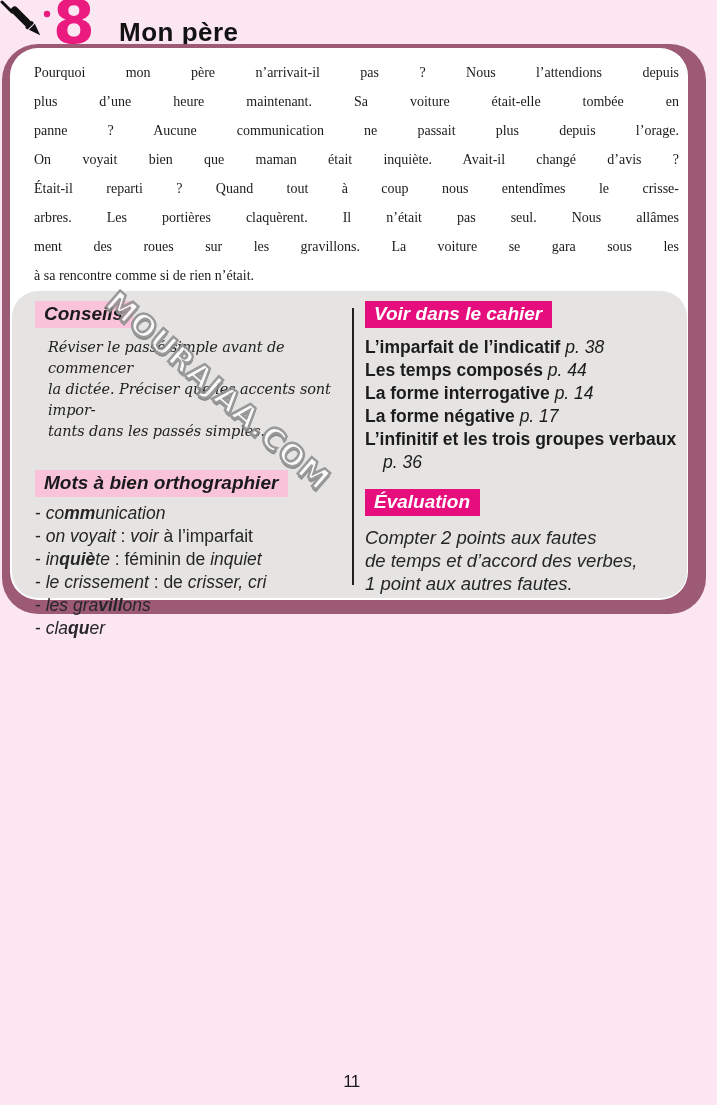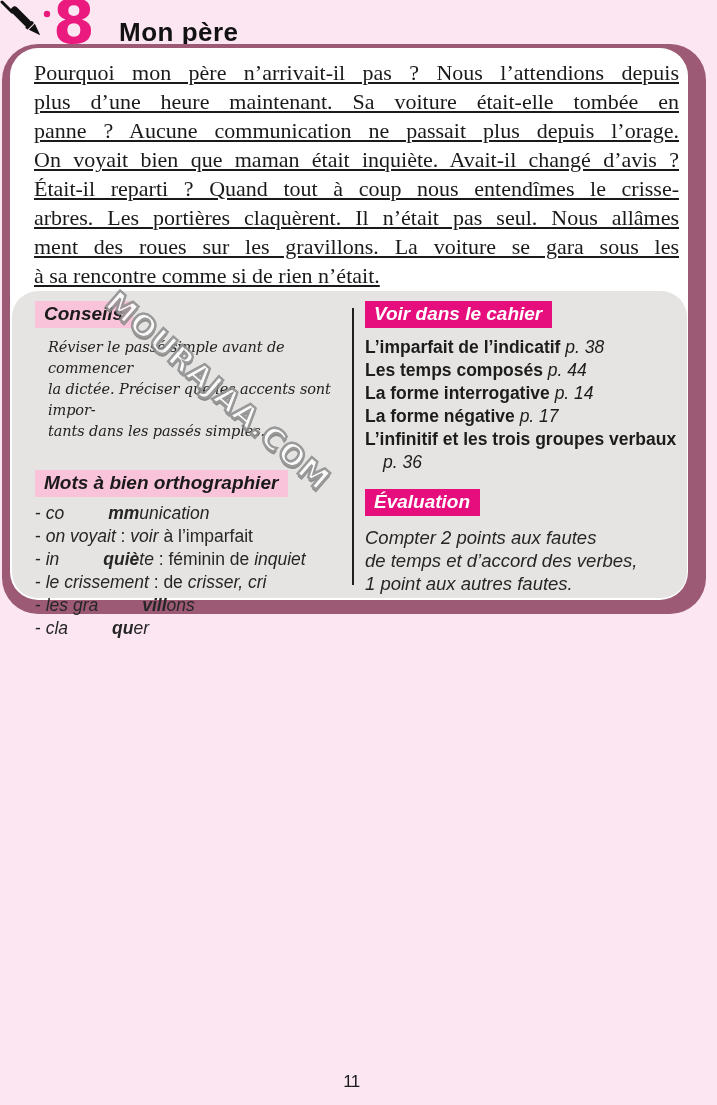--- a/index.html
+++ b/index.html
@@ -31,21 +31,21 @@
   }
   .inner{
     position:absolute;left:8px;top:4px;right:18px;bottom:14px;
     background:#ffffff;border-radius:28px;
   }
 
   
   .dictation{
     position:absolute;left:24px;right:9px;top:10px;
     font-family:"Liberation Serif","DejaVu Serif",serif;
-    font-size:22px;line-height:29px;color:#1a1a1a;text-decoration:underline;
+    font-size:14px;line-height:29px;color:#1a1a1a;
   }
   .dline{text-align:justify;text-align-last:justify;}
   .dline.last{text-align-last:left;}
 
   
   .panel{
     position:absolute;left:2px;right:1px;bottom:2px;height:307px;
     background:#e5e4e2;border-radius:26px;
   }
   .divider{
@@ -70,21 +70,21 @@
     font-size:14.5px;line-height:21px;color:#222222;
     white-space:pre-line;letter-spacing:-0.1px;
   }
 
   #mots-list{
     list-style:none;margin:5px 0 0 0;padding:0;
     font-size:17.5px;line-height:23px;color:#262626;
   }
   #mots-list li{white-space:nowrap;}
   .seg-i{font-style:italic;}
-  .seg-b{font-style:italic;font-weight:bold;padding-left:44px;}
+  .seg-b{font-style:italic;font-weight:bold;}
   .seg-r{font-style:normal;}
 
   #cahier-list{
     list-style:none;margin:8px 0 0 0;padding:0;
     font-size:17.5px;line-height:23px;font-weight:bold;color:#1c1c1c;
   }
   #cahier-list li{padding-left:18px;text-indent:-18px;}
   .pageref{font-weight:normal;font-style:italic;}
 
   .eval-text{

